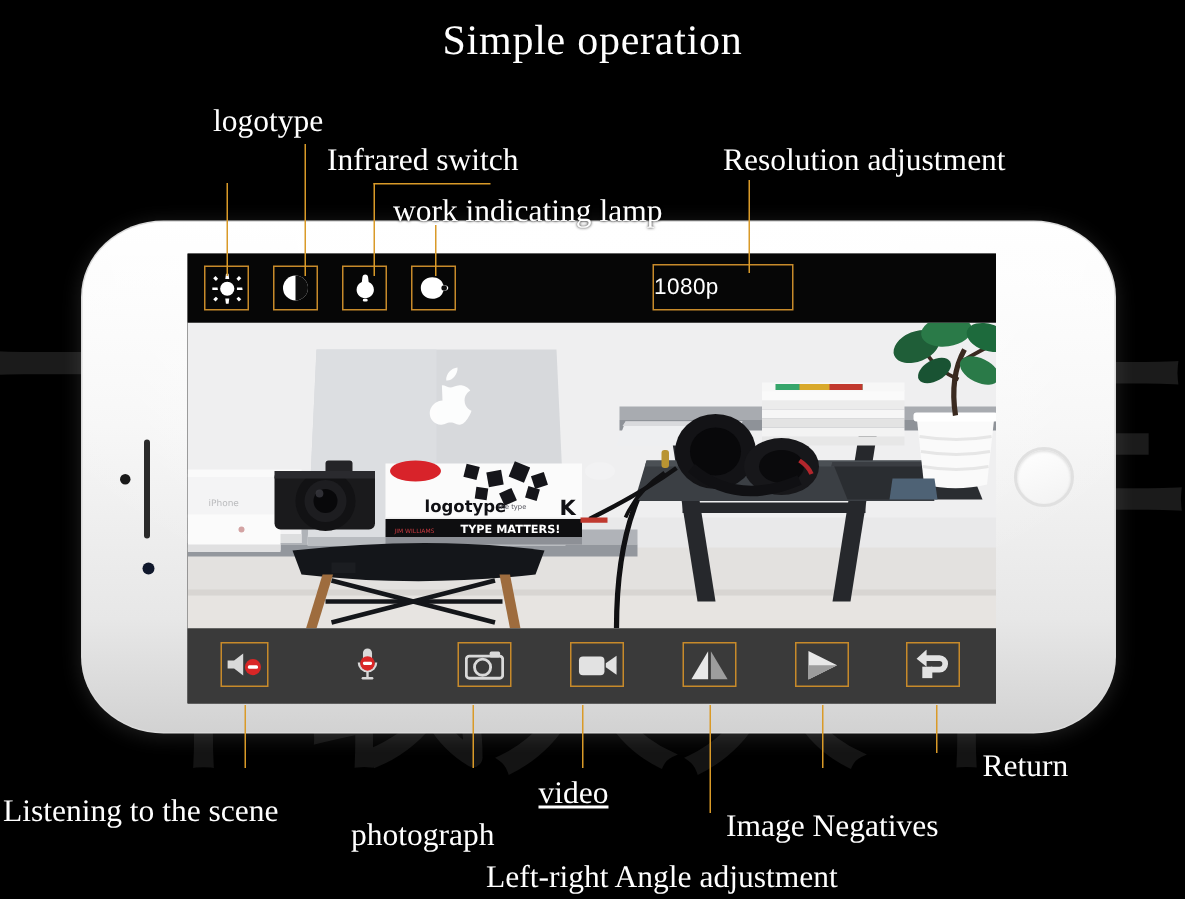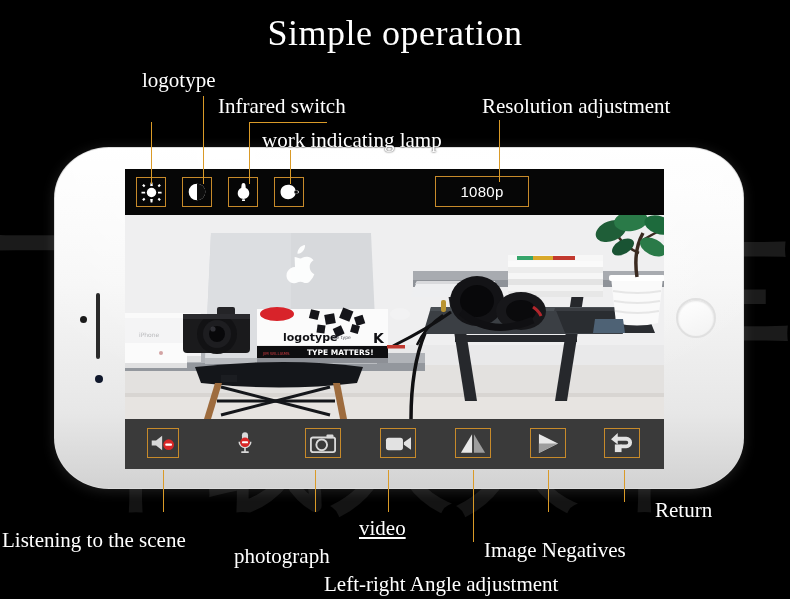--- a/index.html
+++ b/index.html
@@ -27,21 +27,21 @@
     line-height:1;
     z-index:0;
   }
   .watermark.w2{top:76%;font-size:120px;color:#141414;}
 
   
   .title{
     position:absolute;top:12px;left:0;width:790px;
     text-align:center;
     color:#ffffff;
-    font-size:36px;
+    font-size:28px;
     letter-spacing:.5px;
     z-index:6;
   }
 
   
   .callout{
     position:absolute;
     color:#ffffff;
     font-size:21px;
     white-space:nowrap;
@@ -130,21 +130,21 @@
     width:30px;height:30px;
     border:1px solid #c78a2a;
     display:flex;align-items:center;justify-content:center;
     box-sizing:border-box;
     background:transparent;
   }
   .res-btn{
     position:absolute;top:7px;left:310px;
     width:94px;height:31px;
     border:1px solid #c78a2a;
-    display:flex;align-items:center;justify-content:center;
+    display:flex;align-items:center;justify-content:flex-start;
     box-sizing:border-box;
     color:#ffffff;
     font-family:"Liberation Sans","DejaVu Sans",sans-serif;
     font-size:15px;
     letter-spacing:.3px;
   }
   .bb-btn{
     position:absolute;top:9px;
     width:32px;height:30px;
     display:flex;align-items:center;justify-content:center;

